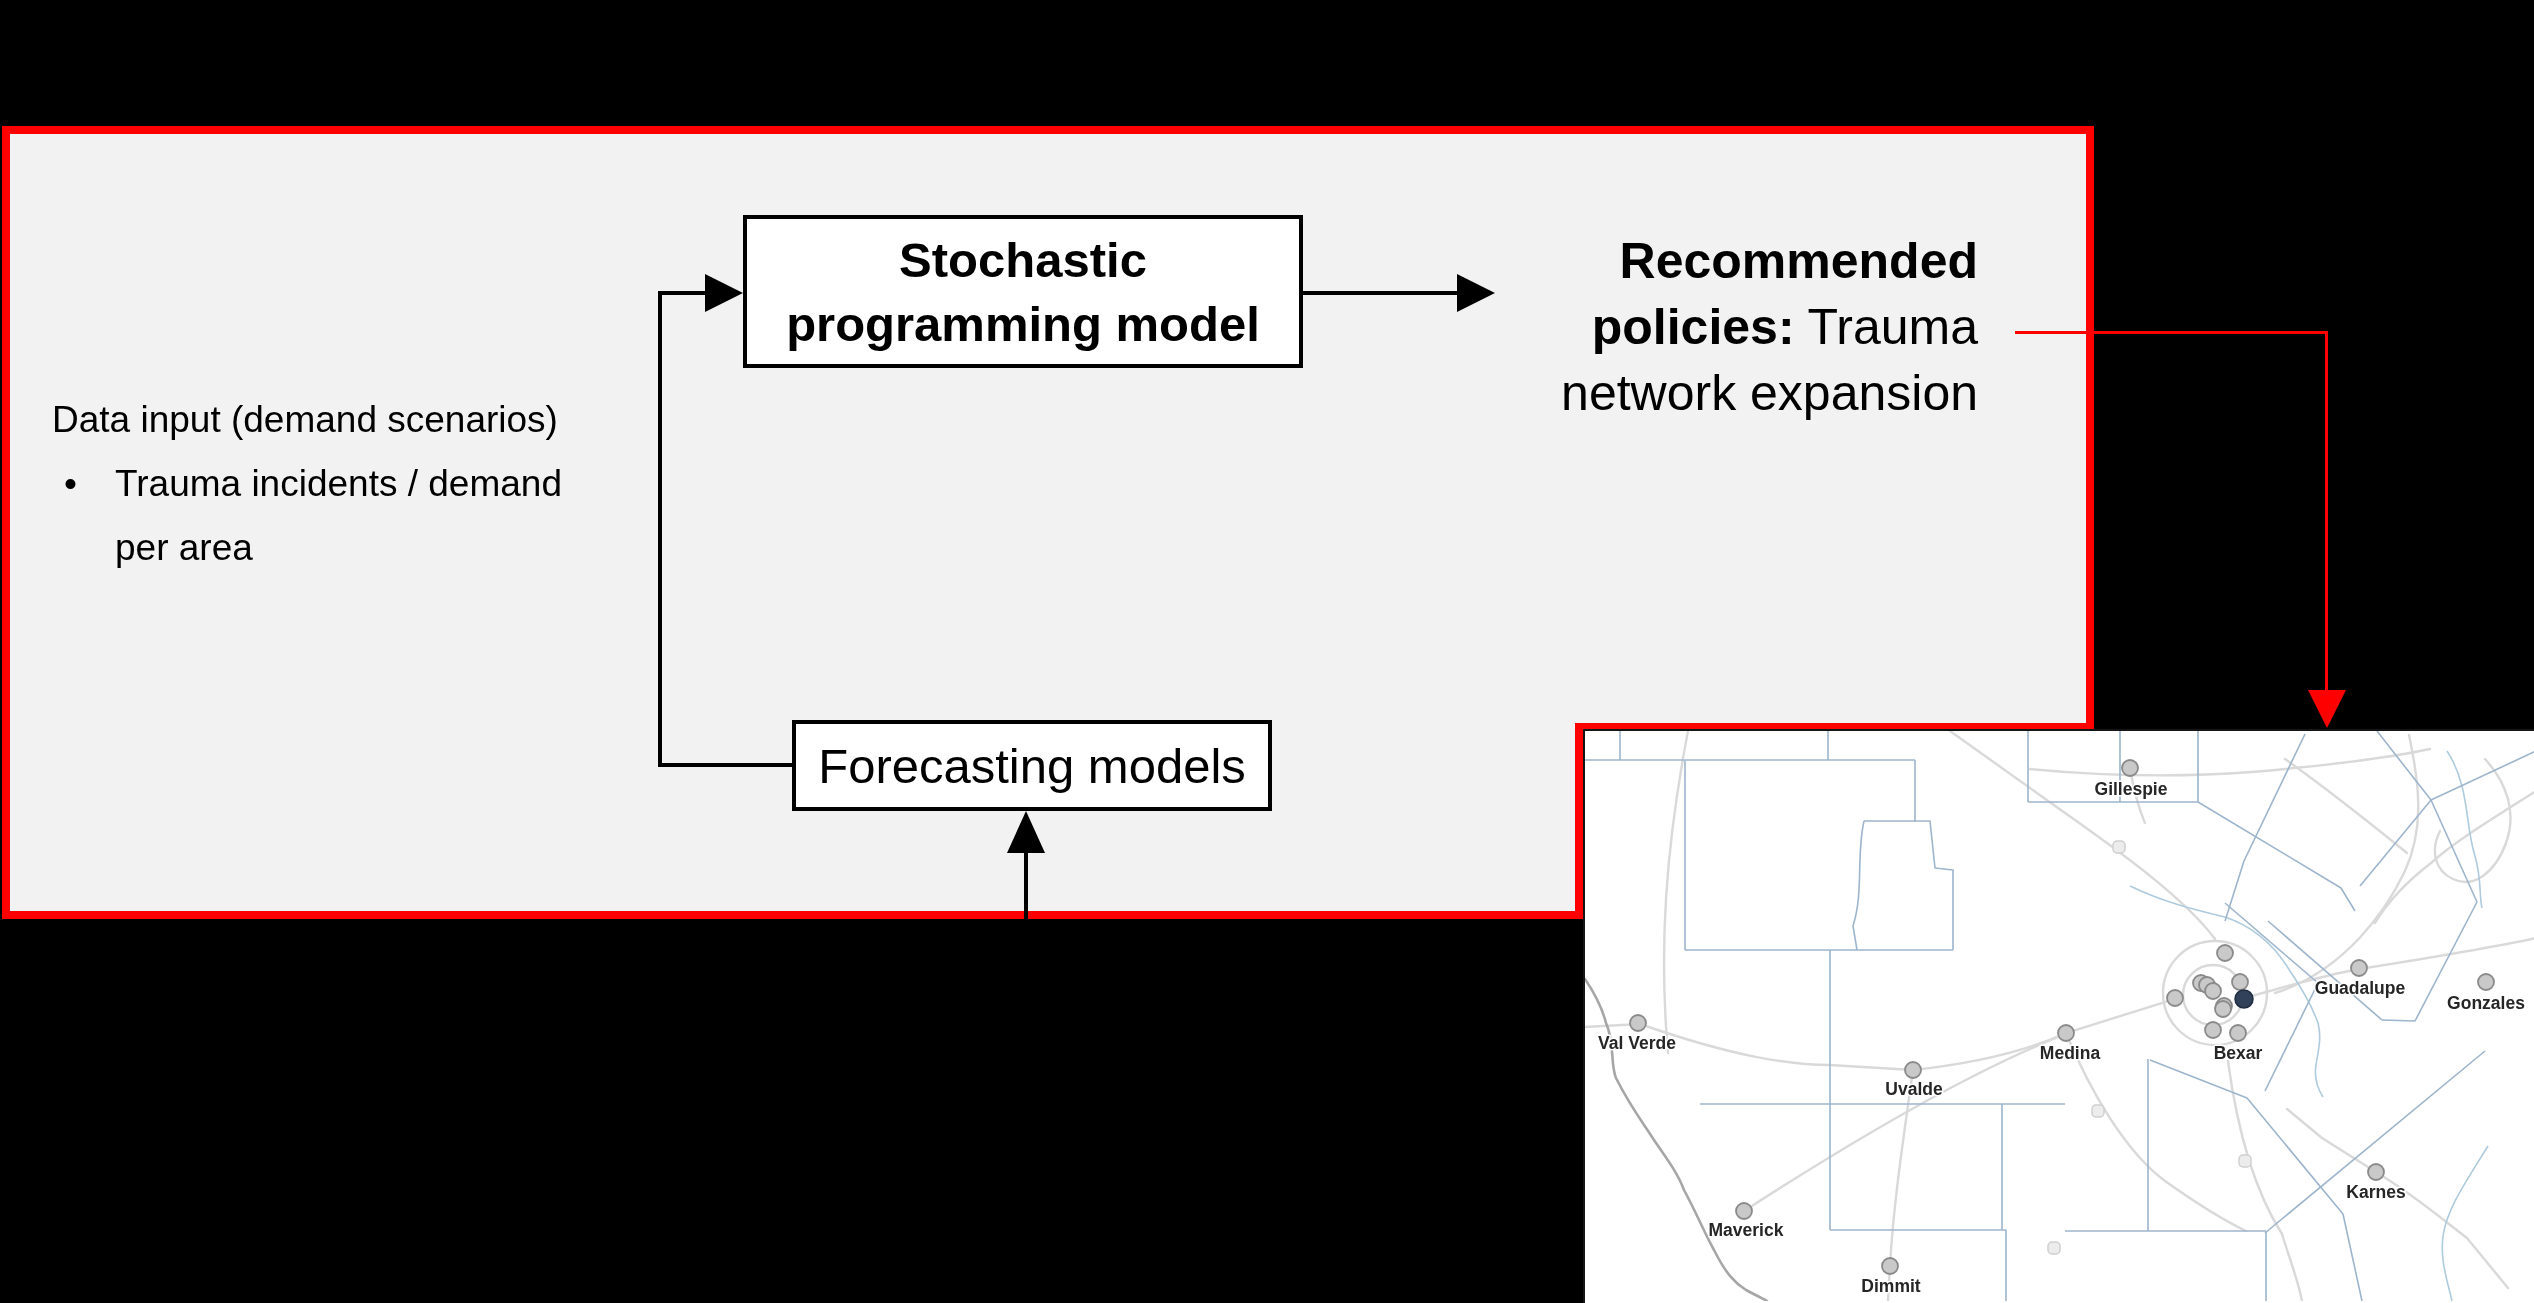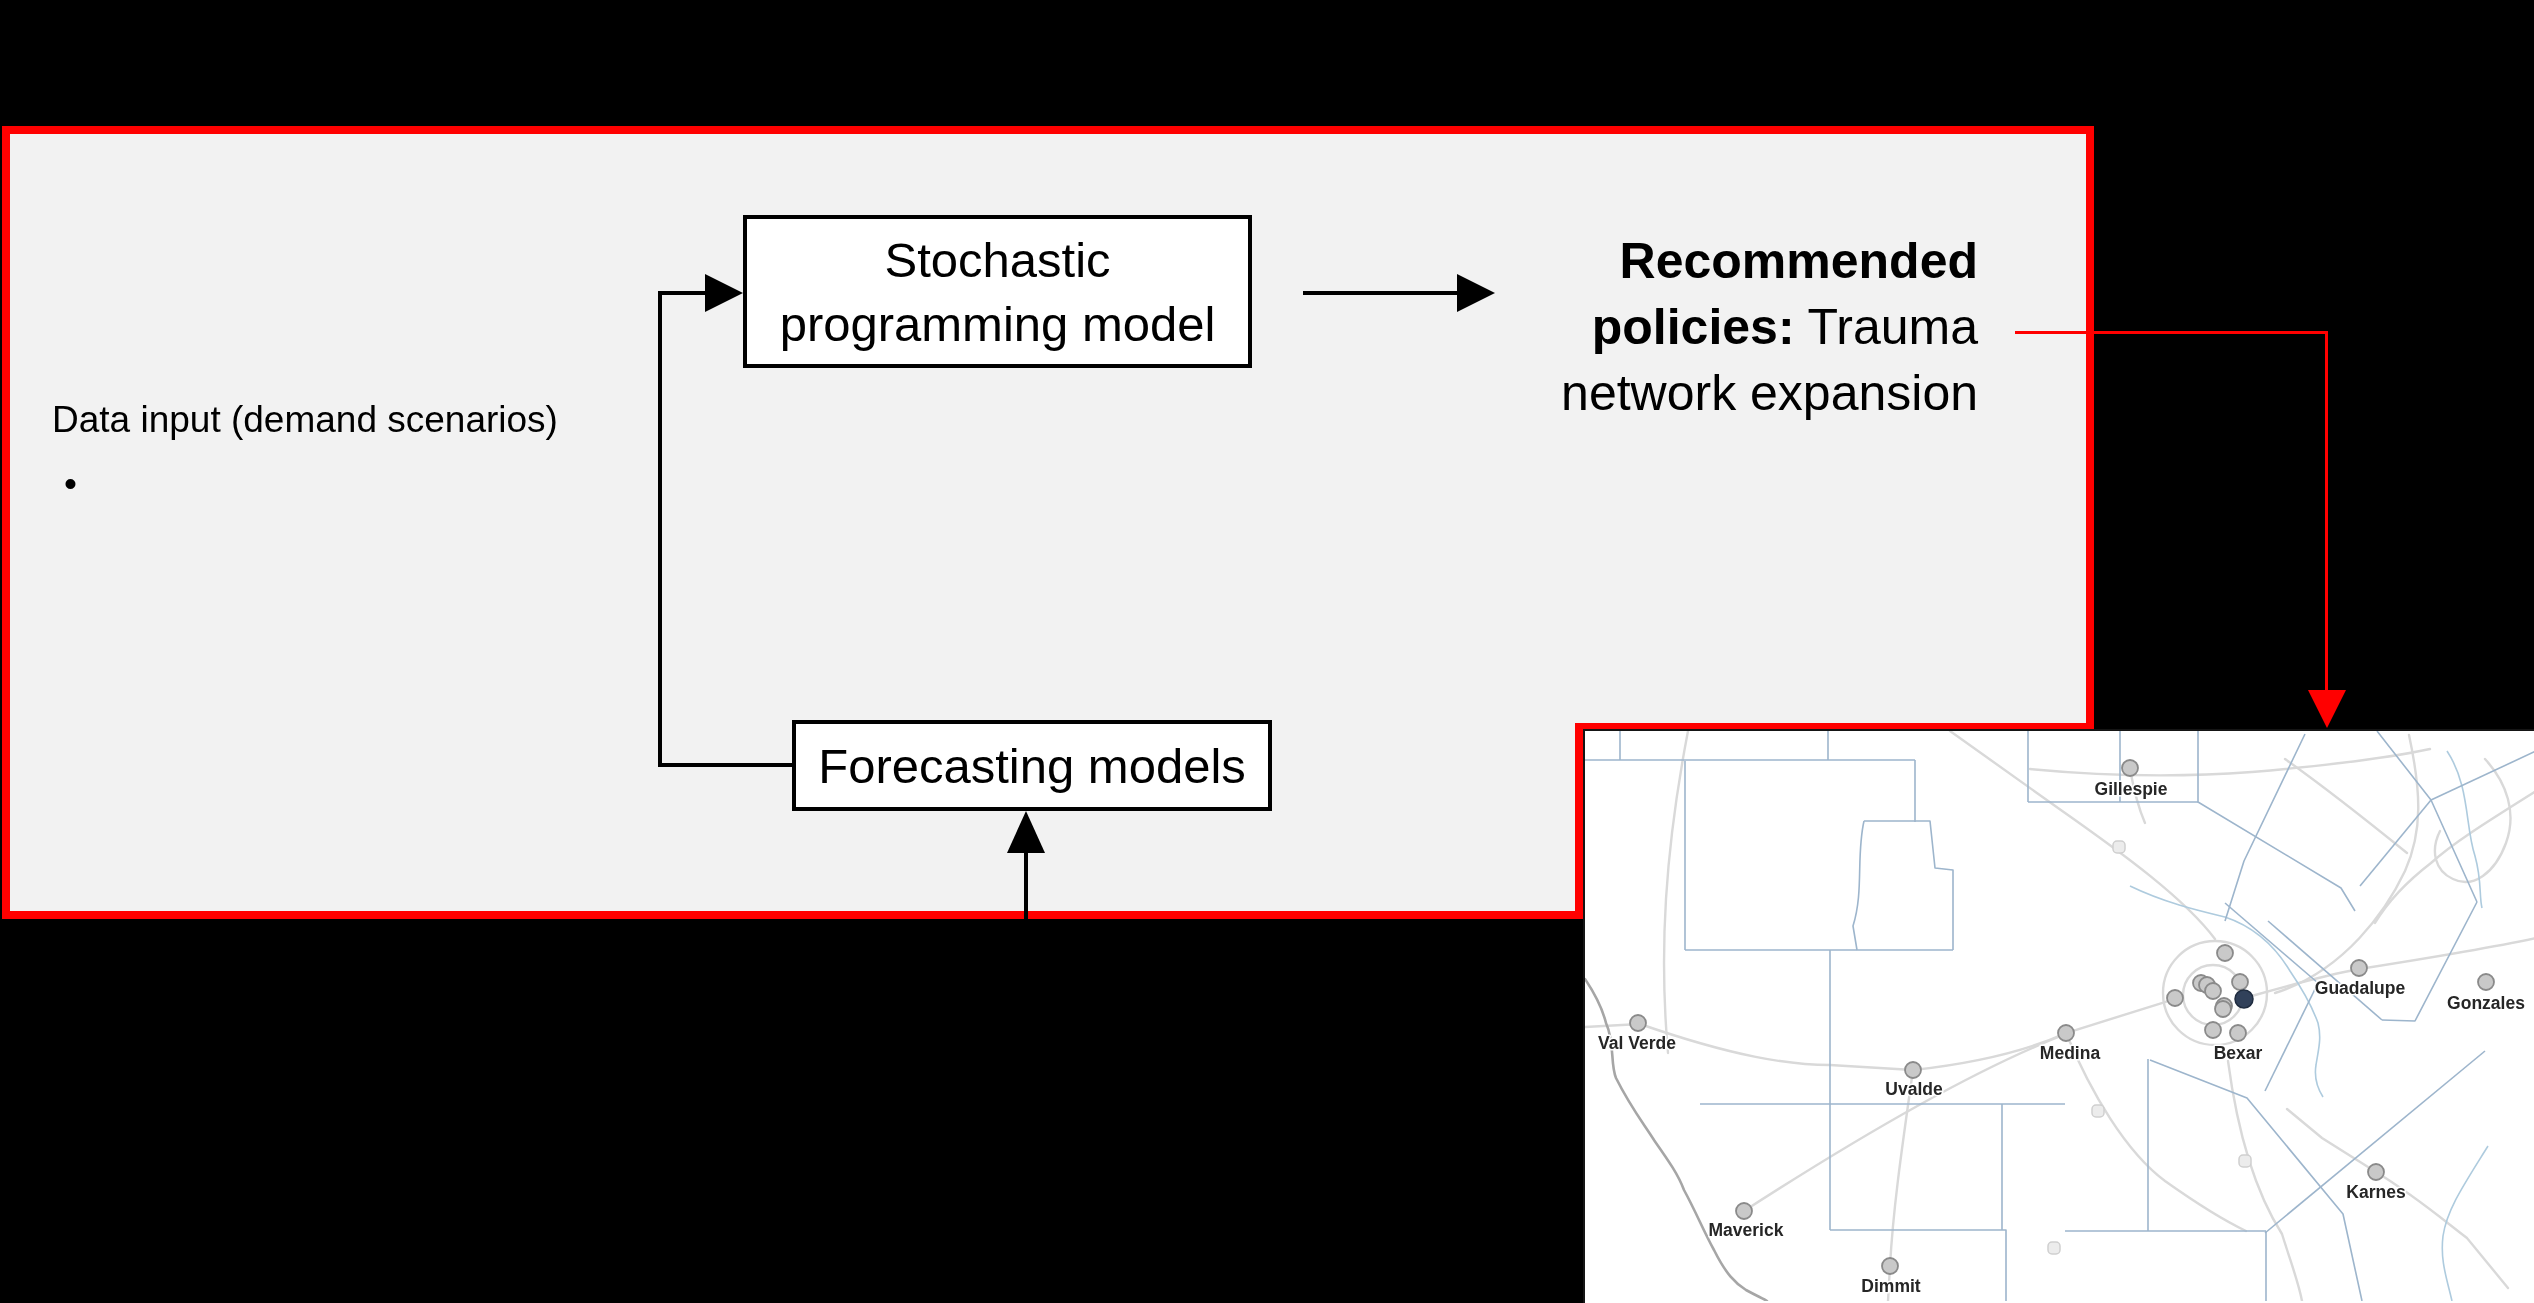--- a/index.html
+++ b/index.html
@@ -11,21 +11,21 @@
          box-sizing:border-box;background:#F2F2F2;border:8px solid #FF0000;}
 
   .data-input{position:absolute;left:52px;top:388px;width:520px;
               font-size:37px;line-height:64px;color:#000;}
   .di-bullet{position:relative;padding-left:63px;width:460px;}
   .di-bullet .dot{position:absolute;left:12px;top:0;}
 
   .fbox{position:absolute;box-sizing:border-box;background:#fff;border:4px solid #000;
         display:flex;align-items:center;justify-content:center;text-align:center;
         font-size:49px;line-height:64px;color:#000;}
-  .box-stoch{left:743px;top:215px;width:509px;height:153px;}
+  .box-stoch{left:743px;top:215px;width:560px;height:153px;font-weight:bold;}
   .box-fore{left:792px;top:720px;width:480px;height:91px;}
 
   .rec{position:absolute;left:1498px;top:228px;width:480px;text-align:right;
        font-size:50px;line-height:66px;color:#000;}
   .rec .b{font-weight:bold;}
 
   
   .ln{position:absolute;background:#000;}
   .ah{position:absolute;width:0;height:0;}
   .ah-right{border-top:19px solid transparent;border-bottom:19px solid transparent;
@@ -51,20 +51,21 @@
 </style>
 </head>
 <body>
 
 <div class="panel"></div>
 
 <div class="data-input">
   <div>Data input (demand scenarios)</div>
   <div class="di-bullet">
     <span class="dot">•</span>
+    <span>Trauma incidents / demand per area</span>
   </div>
 </div>
 
 <div class="fbox box-stoch">
   <div>
     <span>Stochastic</span><br>
     <span>programming model</span>
   </div>
 </div>
 

